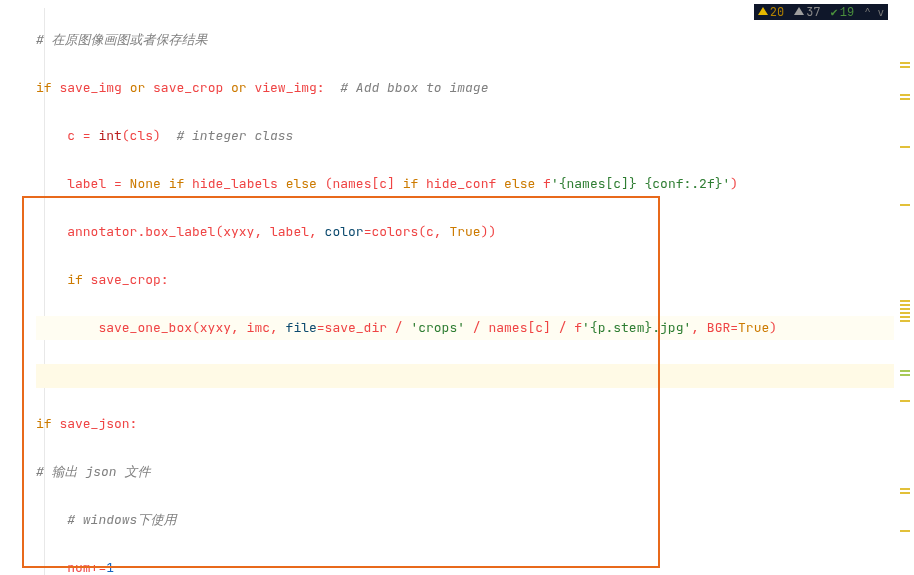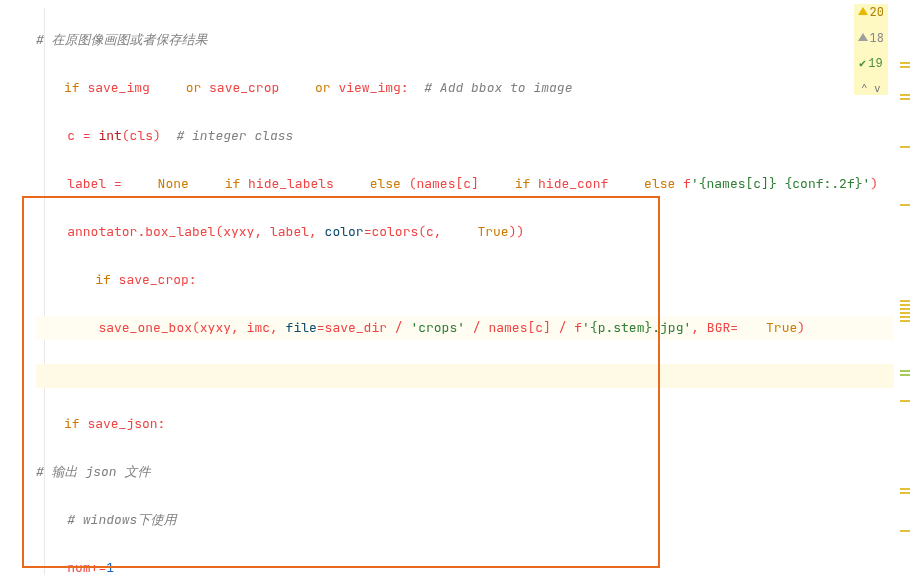--- a/index.html
+++ b/index.html
@@ -34,35 +34,34 @@
   }
   .y { background: #e2c039; }
   .g { background: #a7c957; }
   .status {
     position: absolute;
     top: 4px; right: 26px;
     font-size: 12px;
     display: flex;
     gap: 10px;
     align-items: center;
-    background: #fef9c3;
+    background: #0f172a;
     padding: 0 4px;
-    flex-direction: column;
   }
   .status .warn1 { color: #b08000; }
   .status .warn2 { color: #888; }
   .status .ok   { color: #4a8f3c; font-family: Liberation Mono, monospace; }
   .status .arrows { color: #777; font-size: 11px; }
   .tri { display:inline-block; width:0; height:0; border-left:5px solid transparent; border-right:5px solid transparent; margin-right:2px; vertical-align:1px;}
   .tri.y { border-bottom:8px solid #e6b800; background:none; }
   .tri.gr{ border-bottom:8px solid #9e9e9e; background:none;}
   .chk { color:#4a8f3c; font-weight:bold; margin-right:2px;}
   .line { display:block; }
   .c { color: #808080; font-style: italic; }
-  .kw { color: #cc7a00; margin-left: 28px; }
+  .kw { color: #cc7a00; }
   .fn { color: #0c4a6e; }
   .s  { color: #2e7d32; }
   .n  { color: #1565c0; }
   .bi { color: #b91c1c; }
   .id { color: #ef4444; }
   .hl1 {
     background: #fffdf2;
   }
   .hl2 {
     background: #fffae6;
@@ -111,21 +110,21 @@
 
 
 
 
 
 
 </div>
 
 <div class="status">
   <span class="warn1"><span class="tri y"></span><span>20</span></span>
-  <span class="warn2"><span class="tri gr"></span><span>18</span></span>
+  <span class="warn2"><span class="tri gr"></span><span>37</span></span>
   <span class="ok"><span class="chk">✔</span><span>19</span></span>
   <span class="arrows">^  v</span>
 </div>
 
 <div class="gutter-right">
   <div class="mark y" style="top:62px"></div>
   <div class="mark y" style="top:66px"></div>
   <div class="mark y" style="top:94px"></div>
   <div class="mark y" style="top:98px"></div>
   <div class="mark y" style="top:146px"></div>

